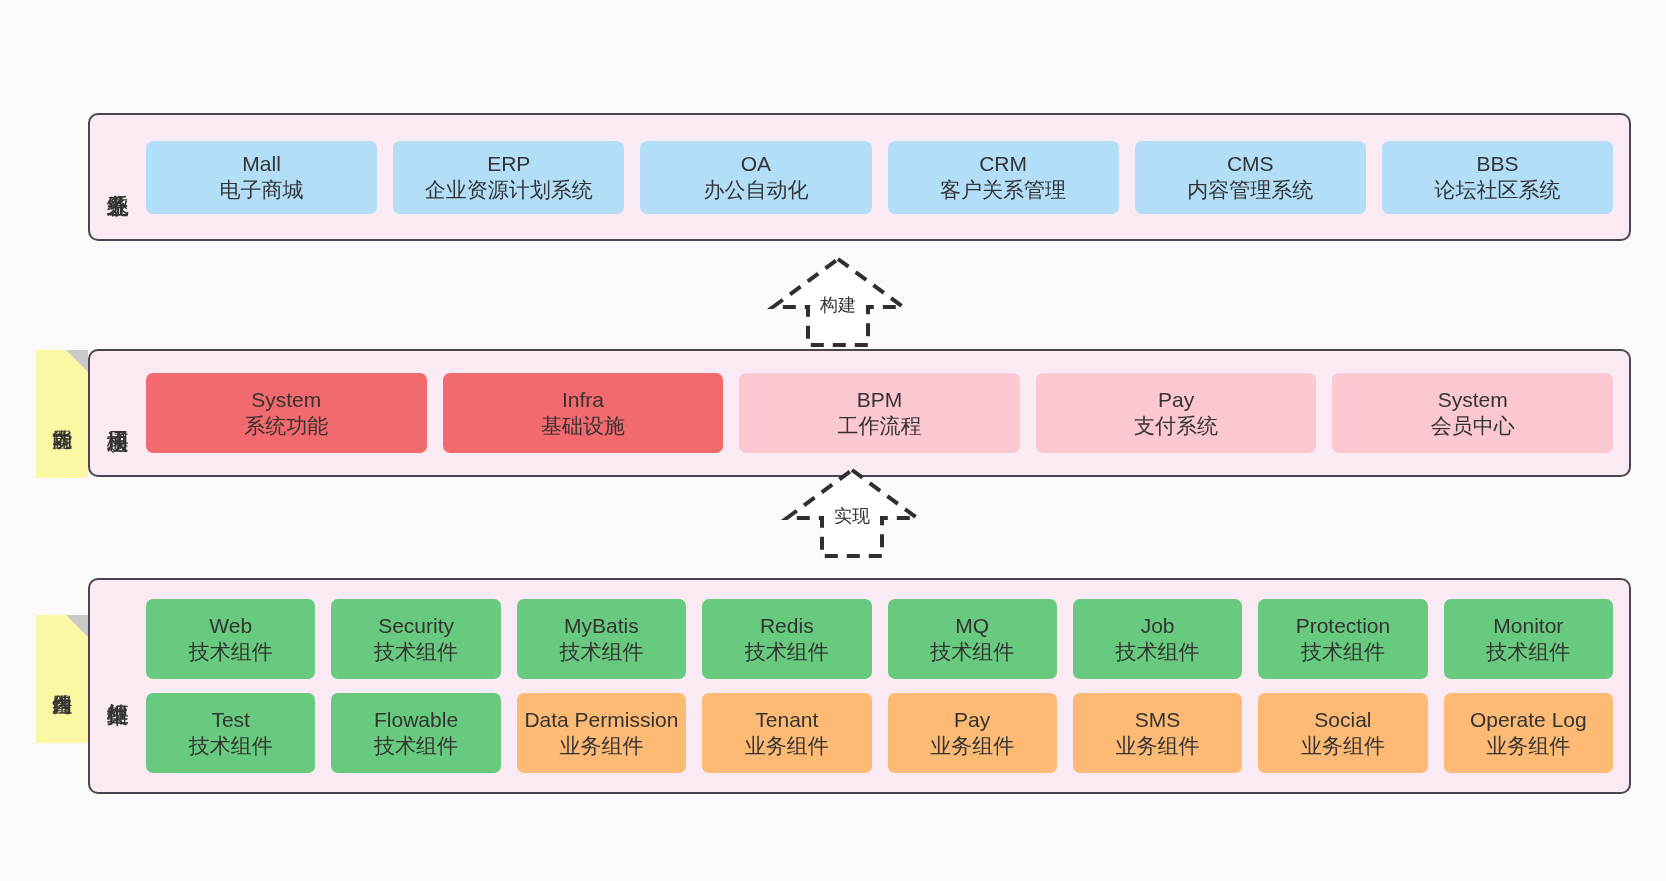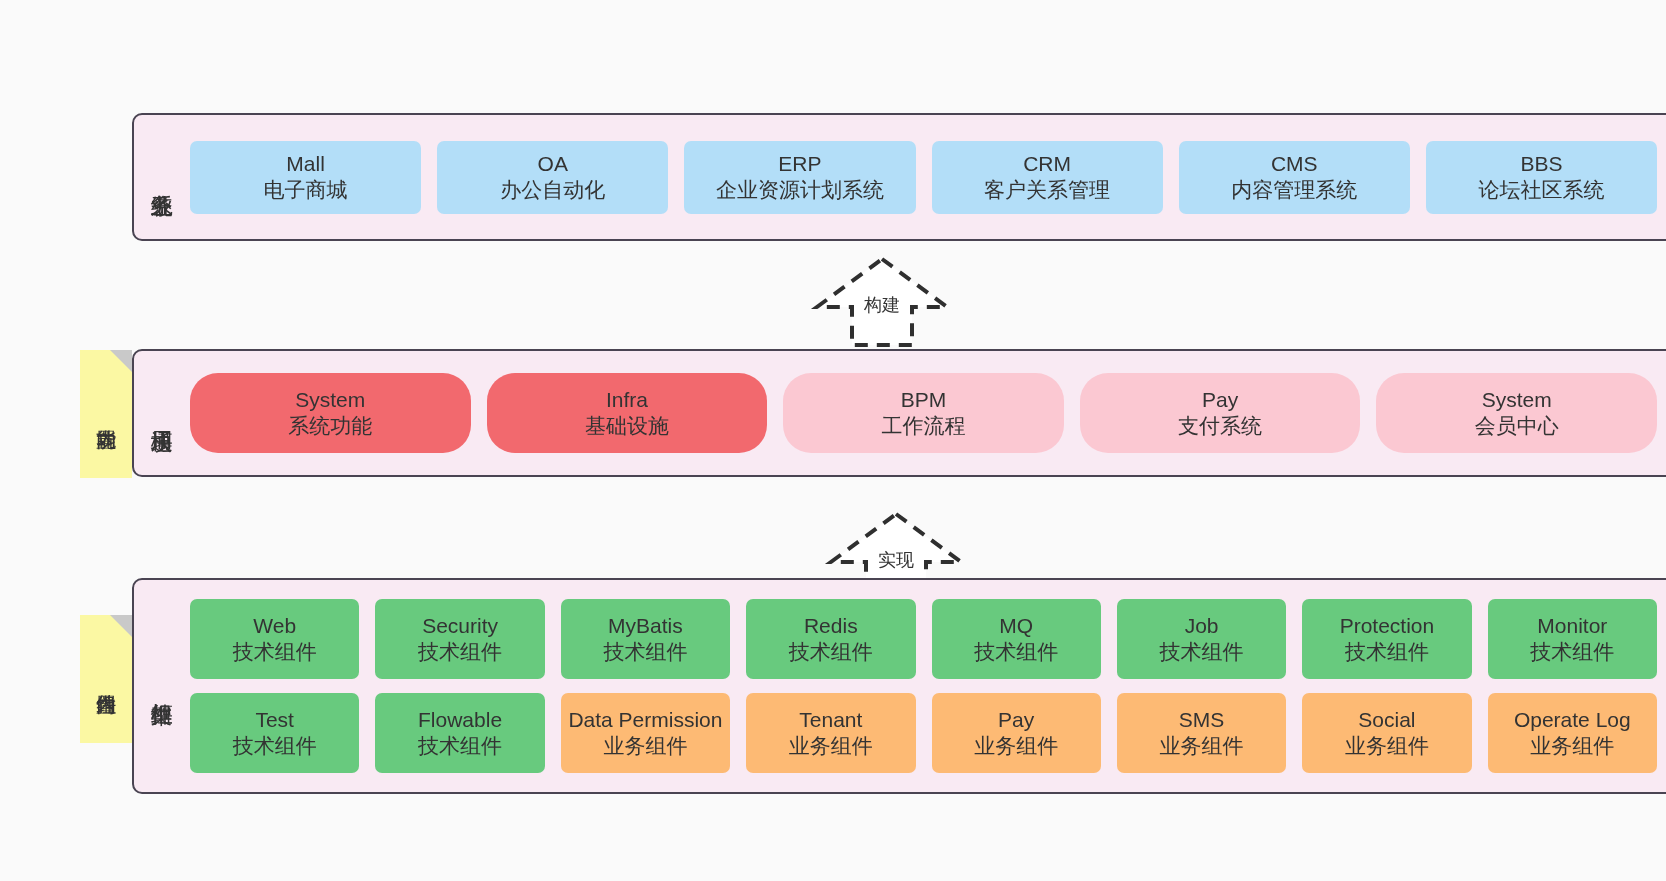--- a/index.html
+++ b/index.html
@@ -13,21 +13,20 @@
     font-family: "Liberation Sans", "DejaVu Sans", sans-serif;
     color: #333333;
     overflow: hidden;
     position: relative;
   }
 
   #stage {
     position: relative;
     width: 1546px;
     height: 881px;
-    margin-left: 44px;
   }
 
   
   .layer {
     position: absolute;
     background: #f9eaf3;
     border: 2px solid #4a4452;
     border-radius: 10px;
     box-sizing: border-box;
     display: flex;
@@ -89,21 +88,21 @@
   .c-pink       { background: #fbc8d2; }
   .c-green      { background: #68ca7e; }
   .c-lightgreen { background: #fdba74; align-items: center; }
 
   
   #layer-business  { left: 88px;  top: 113px; width: 1543px; height: 128px; }
   #layer-common    { left: 88px;  top: 349px; width: 1543px; height: 128px; }
   #layer-framework { left: 88px;  top: 578px; width: 1543px; height: 216px; }
 
   #layer-business .card  { height: 73px; }
-  #layer-common .card    { height: 80px; border-radius: 28px; }
+  #layer-common .card    { height: 80px; }
   #layer-framework .card { height: 80px; }
 
   
   .note {
     position: absolute;
     background: #fbf8a3;
     box-sizing: border-box;
     display: flex;
     align-items: center;
     justify-content: center;
@@ -127,21 +126,21 @@
   #note-functions  { left: 36px; top: 350px; width: 52px; height: 128px; }
   #note-components { left: 36px; top: 615px; width: 52px; height: 128px; }
 
   
   .arrow-group {
     position: absolute;
     width: 160px;
     height: 92px;
   }
   #arrow-build     { left: 758px; top: 255px; }
-  #arrow-implement { left: 772px; top: 510px; }
+  #arrow-implement { left: 772px; top: 466px; }
 
   .arrow-group svg { display: block; width: 160px; height: 92px; }
 
   .arrow-label {
     position: absolute;
     font-size: 18px;
     color: #333333;
     background: transparent;
     white-space: nowrap;
     user-select: none;
@@ -156,26 +155,26 @@
 
   <div class="layer" id="layer-business">
     <div class="layer-title">业务系统</div>
     <div class="layer-body">
       <div class="row">
         <div class="card c-blue">
           <span class="ln">Mall</span>
           <span class="ln">电子商城</span>
         </div>
         <div class="card c-blue">
+          <span class="ln">ERP</span>
+          <span class="ln">企业资源计划系统</span>
+        </div>
+        <div class="card c-blue">
           <span class="ln">OA</span>
           <span class="ln">办公自动化</span>
-        </div>
-        <div class="card c-blue">
-          <span class="ln">ERP</span>
-          <span class="ln">企业资源计划系统</span>
         </div>
         <div class="card c-blue">
           <span class="ln">CRM</span>
           <span class="ln">客户关系管理</span>
         </div>
         <div class="card c-blue">
           <span class="ln">CMS</span>
           <span class="ln">内容管理系统</span>
         </div>
         <div class="card c-blue">

